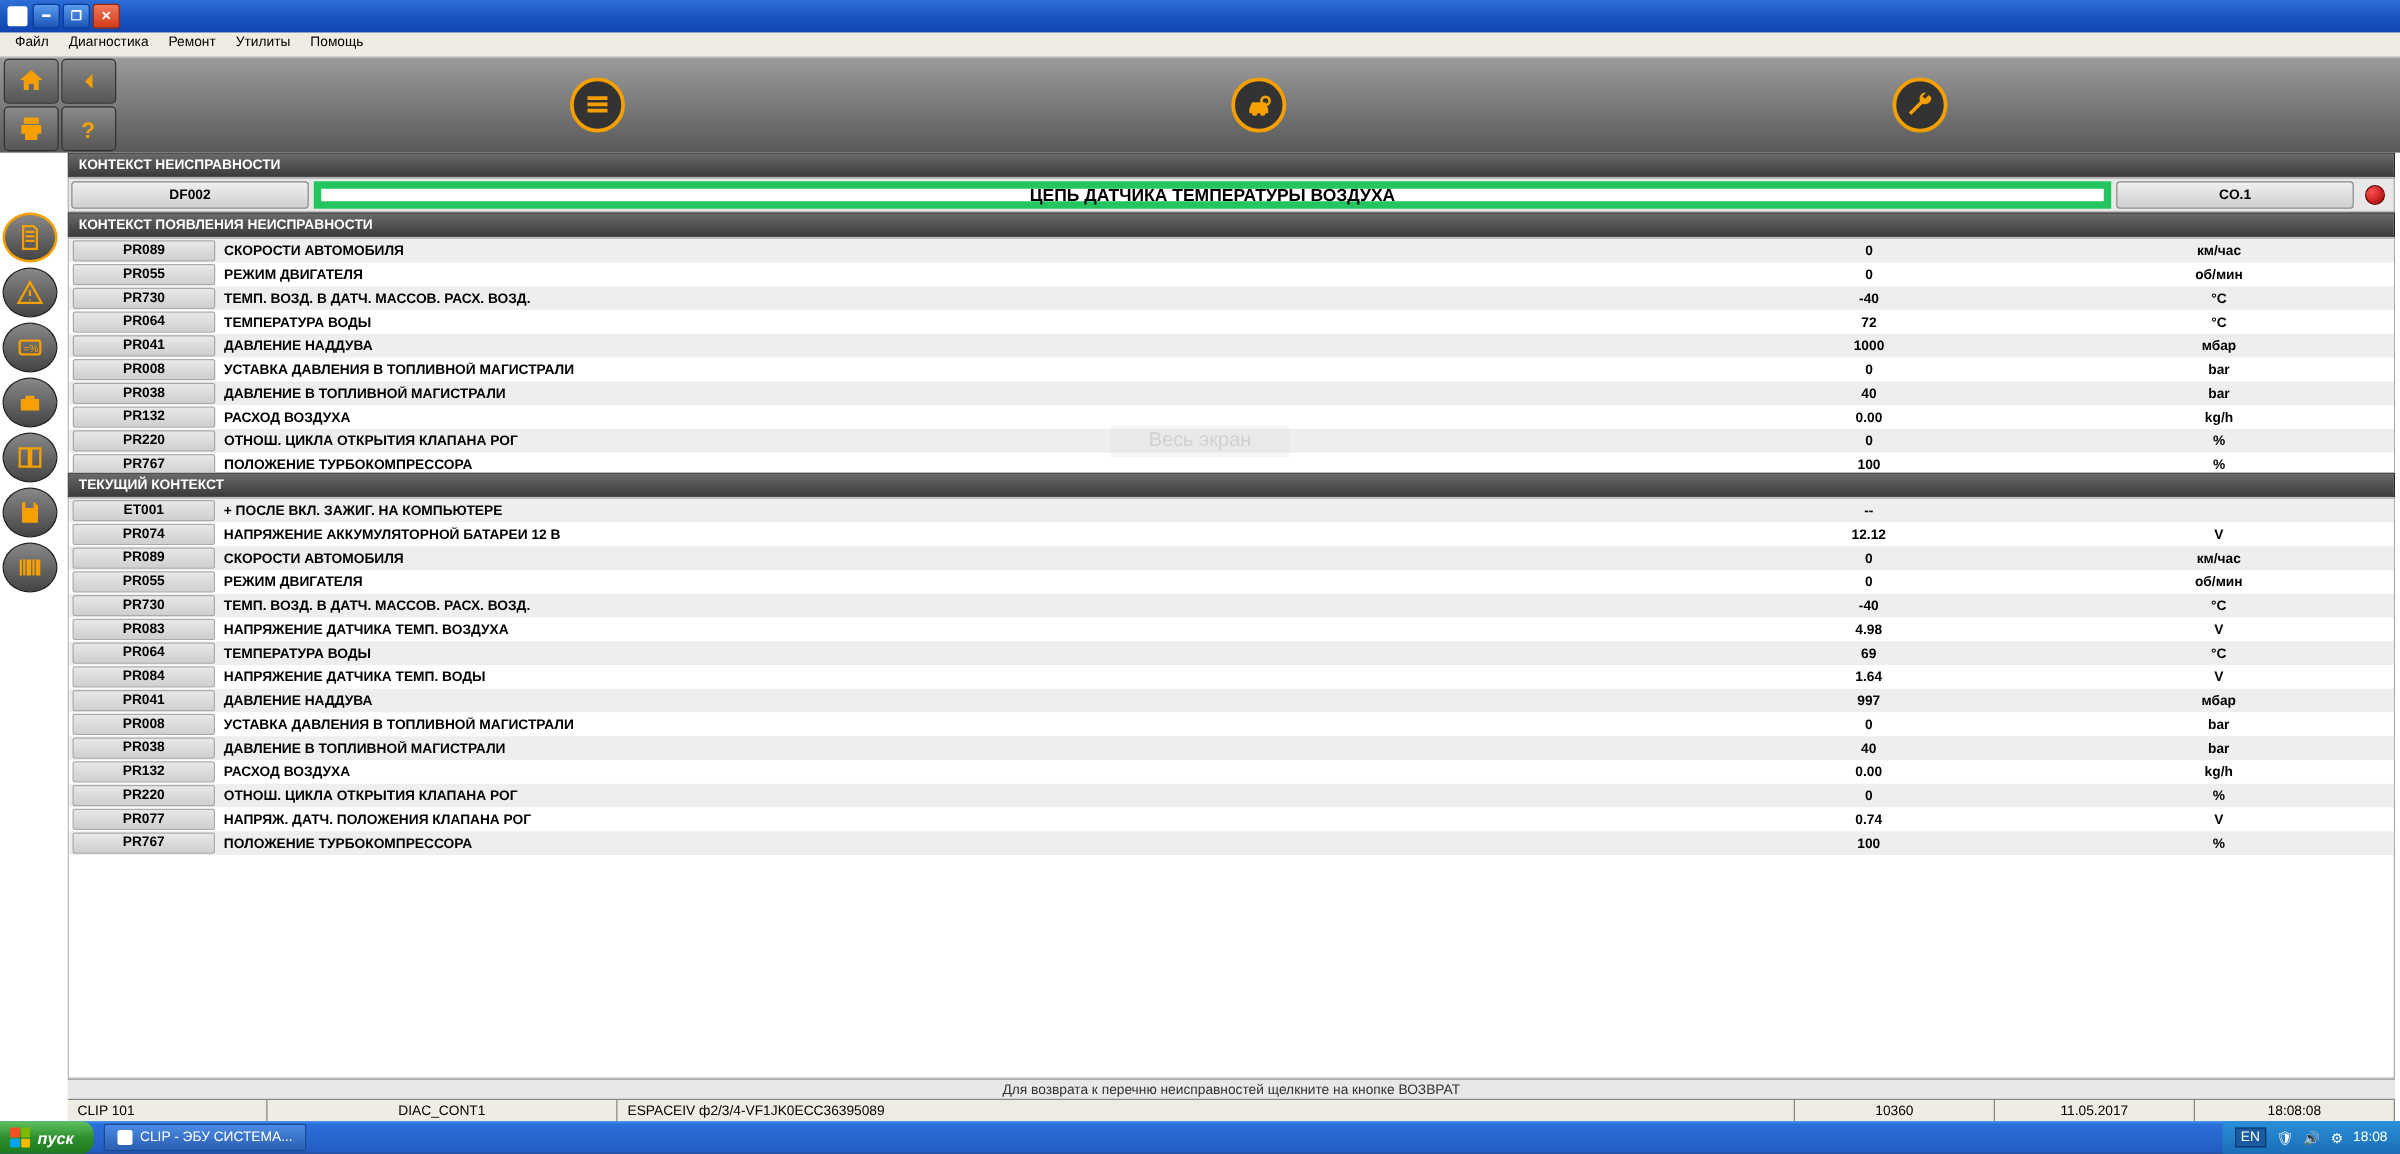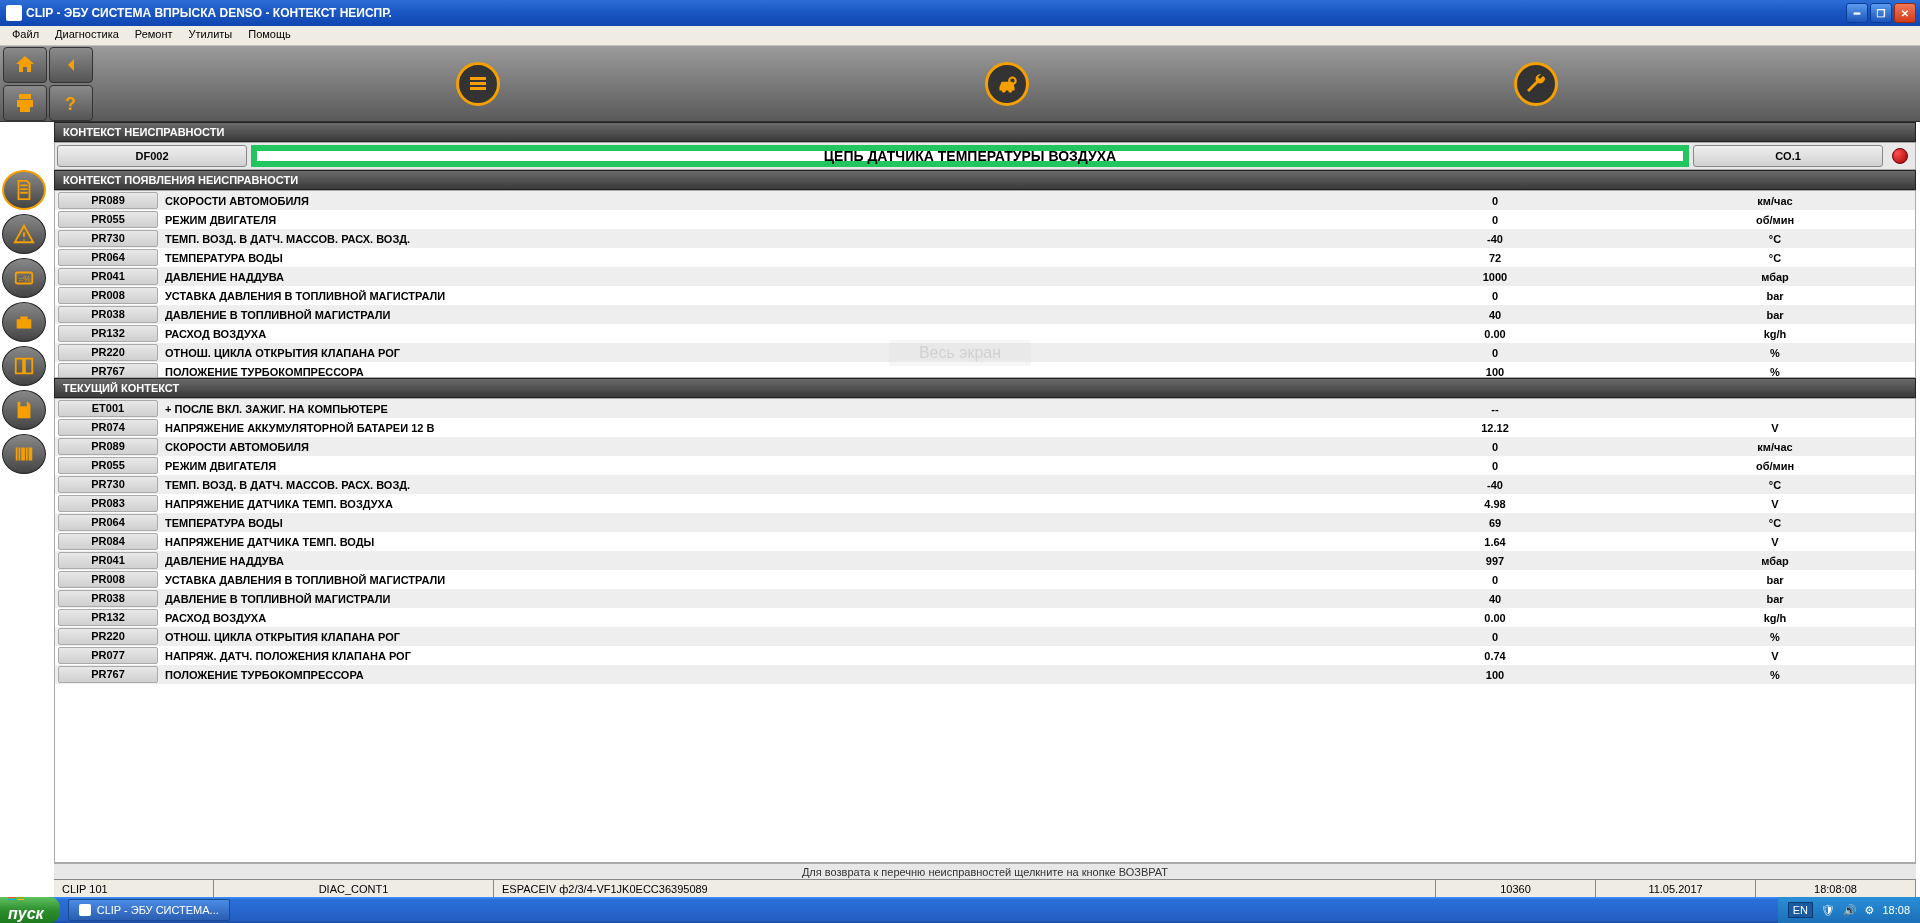--- a/index.html
+++ b/index.html
@@ -42,52 +42,51 @@
 .fault-dot .dot { width:16px; height:16px; border-radius:50%; background:radial-gradient(circle at 30% 30%,#ff5050,#a00000); border:1px solid #600; }
 
 .data-panel { background:#fff; border:1px solid #aaa; display:flex; flex-direction:column; overflow:hidden; position:relative; }
 .data-scroll { overflow-y:scroll; overflow-x:hidden; }
 .data-scroll.fixed1 { height:186px; }
 .data-scroll.fixed2 { flex:1; min-height:0; }
 
 .data-row { display:flex; height:19px; font-size:11px; font-weight:bold; align-items:center; }
 .data-row:nth-child(odd){ background:#eeeeee; }
 .data-row:nth-child(even){ background:#ffffff; }
-.data-row .c-code { width:100px; text-align:center; background:linear-gradient(to bottom,#e8e8e8,#cfcfcf); border:1px solid #aaa; border-radius:2px; margin:0 3px; height:17px; line-height:15px; font-size:11px; }
+.data-row .c-code { width:114px; text-align:center; background:linear-gradient(to bottom,#e8e8e8,#cfcfcf); border:1px solid #aaa; border-radius:2px; margin:0 3px; height:17px; line-height:15px; font-size:11px; }
 .data-row .c-label { flex:1; padding-left:4px; white-space:nowrap; overflow:hidden; text-overflow:ellipsis; }
 .data-row .c-value { width:280px; text-align:center; }
 .data-row .c-unit { width:280px; text-align:center; }
 
 .hint-bar { height:16px; background:#e8e8e8; border-top:1px solid #aaa; display:flex; align-items:center; justify-content:center; font-size:11px; color:#333; }
 
 .statusbar { height:18px; background:#efece3; border-top:1px solid #888; display:flex; font-size:11px; color:#000; }
 .statusbar .cell { border-right:1px solid #888; padding:1px 8px; display:flex; align-items:center; }
 
 .taskbar { position:absolute; left:0; right:0; bottom:0; height:26px; background:linear-gradient(to bottom,#3f93ff 0%,#2a6fd8 10%,#245ec4 90%,#1b4aa0 100%); display:flex; align-items:center; }
-.start-btn { height:26px; padding:0 16px 0 8px; background:linear-gradient(to bottom,#5fc25f 0%,#2e8f2e 50%,#1e7a1e 100%); color:#fff; font-weight:bold; font-style:italic; font-size:16px; display:flex; align-items:flex-start; gap:6px; border-radius:0 10px 10px 0; cursor:pointer;flex-direction:column; }
+.start-btn { height:26px; padding:0 16px 0 8px; background:linear-gradient(to bottom,#5fc25f 0%,#2e8f2e 50%,#1e7a1e 100%); color:#fff; font-weight:bold; font-style:italic; font-size:13px; display:flex; align-items:center; gap:6px; border-radius:0 10px 10px 0; cursor:pointer; }
 .start-btn .logo { width:16px; height:16px; display:grid; grid-template-columns:1fr 1fr; grid-template-rows:1fr 1fr; gap:1px; }
 .start-btn .logo span{ border-radius:1px; }
 .task-item { height:22px; margin-left:8px; padding:0 10px; background:linear-gradient(to bottom,#4b8be5,#2a5eb0); border:1px solid #1a4a90; border-radius:2px; color:#fff; font-size:11px; display:flex; align-items:center; gap:6px; cursor:pointer; }
 .tray { margin-left:auto; height:26px; background:linear-gradient(to bottom,#2a8fd8,#1a6fb8); display:flex; align-items:center; padding:0 10px; gap:8px; color:#fff; font-size:11px; }
 .tray .lang { background:#1a5aa0; padding:1px 4px; border:1px solid #0a3a70; }
 
 .watermark { position:absolute; left:50%; top:340px; transform:translateX(-50%); font-size:16px; color:rgba(100,100,100,0.18); pointer-events:none; z-index:20; background:rgba(220,220,220,0.25); padding:4px 30px; }
 
 
 .data-scroll::-webkit-scrollbar { width:17px; }
 .data-scroll::-webkit-scrollbar-track { background:#e8e8e8; border-left:1px solid #bbb;}
 .data-scroll::-webkit-scrollbar-thumb { background:linear-gradient(to right,#d8e6f8,#b8cff0); border:1px solid #7a9fca; border-radius:2px;}
 .data-scroll::-webkit-scrollbar-button { height:17px; background:linear-gradient(to bottom,#e8f0fb,#c8dcf4); border:1px solid #7a9fca;}
 </style>
 </head>
 <body>
 
 <div class="titlebar">
   <div class="app-icon"></div>
-  <div class="title-text">CLIP - ЭБУ СИСТЕМА ВПРЫСКА DENSO - КОНТЕКСТ НЕИСПР.</div>
   <div class="win-btns">
     <div class="win-btn">━</div>
     <div class="win-btn">❐</div>
     <div class="win-btn close">✕</div>
   </div>
 </div>
 
 <div class="menubar">
   <div class="menu-item">Файл</div>
   <div class="menu-item">Диагностика</div>

